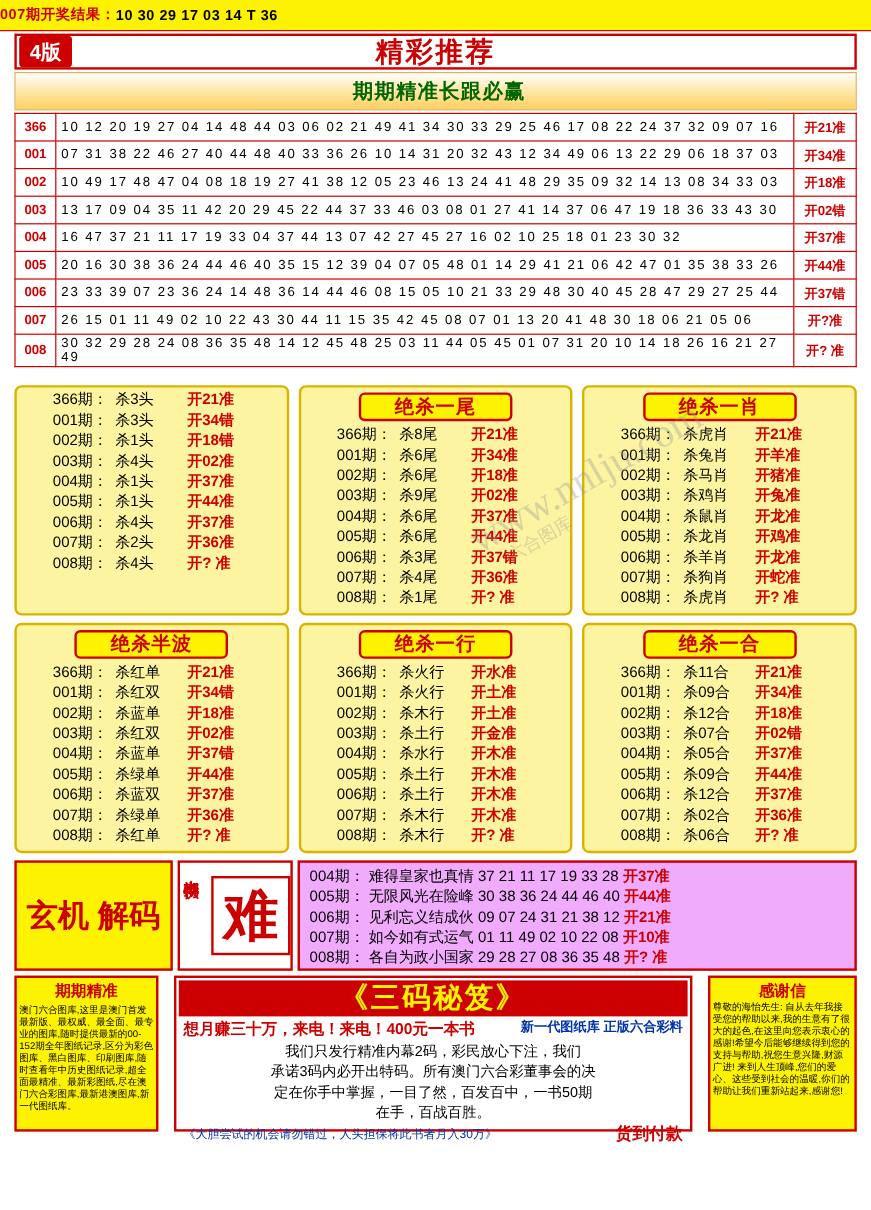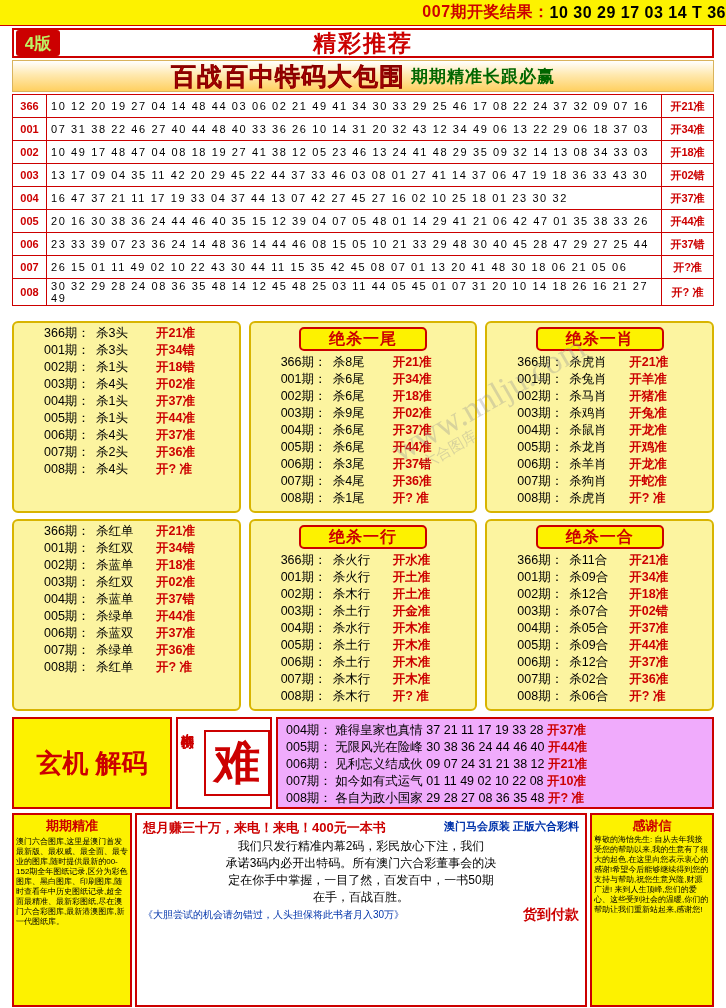--- a/index.html
+++ b/index.html
@@ -11,38 +11,38 @@
     position: relative;
     overflow: hidden;
   }
   .page { position:relative; width:726px; height:1008px; }
 
   
   .top-header {
     height: 26px;
     background: #fdf200;
     border-bottom: 1px solid #c00;
-    display:flex; align-items:center; justify-content:flex-end;
-    font-size: 16px; font-weight: bold; color:#000;
+    display:flex; align-items:center; justify-content:flex-start;
+    font-size: 12px; font-weight: bold; color:#000;
     letter-spacing: 0.5px;
   }
   .top-header .red { color:#cc0000; }
 
   
   .title-band {
     height: 30px;
     background: #ffffff;
     border: 2px solid #cc0000;
     margin: 2px 12px 0 12px;
     display:flex; align-items:center;
     position:relative;
   }
   .ver-badge {
     width: 44px; height: 26px; margin-left:2px;
-    background:#cc0000; color:#bef264; font-weight:bold; font-size:17px;
+    background:#cc0000; color:#ffffff; font-weight:bold; font-size:17px;
     display:flex; align-items:center; justify-content:center;
     border-radius:3px;
   }
   .title-main {
     flex:1; text-align:center; color:#cc0000; font-weight:bold;
     font-size:23px; letter-spacing:2px;
     font-family:"DejaVu Sans", sans-serif;
   }
   .title-spacer { width: 46px; }
 
@@ -103,21 +103,21 @@
   .card-row .p { width: 52px; }
   .card-row .k { width: 60px; }
   .card-row .r { color:#cc0000; font-weight:bold; }
 
   
   .decode {
     margin: 6px 12px 0 12px;
     display:flex; height: 92px; gap: 4px;
   }
   .decode-left {
-    width: 160px; background:#fdf200; border:2px solid #cc0000;
+    width: 132px; background:#fdf200; border:2px solid #cc0000;
     display:flex; align-items:center; justify-content:center;
     color:#cc0000; font-weight:bold; font-size: 26px; line-height:32px;
     text-align:center;
   }
   .decode-mid {
     width: 96px; background:#ffffff; border:2px solid #cc0000;
     display:flex; align-items:center; justify-content:center; position:relative;
   }
   .decode-mid .vtext {
     position:absolute; left:2px; top:4px;
@@ -133,21 +133,21 @@
   .decode-right {
     flex:1; background:#f0abfc; border:2px solid #cc0000;
     padding: 3px 4px 0 8px;
   }
   .dr-row { font-size: 12.5px; line-height: 17px; color:#000; }
   .dr-row .hit { color:#cc0000; font-weight:bold; }
 
   
   .bottom {
     margin: 4px 12px 0 12px;
-    display:flex; height: 194px; gap: 3px;
+    display:flex; height: 130px; gap: 13px;
   }
   .bt-col1 {
     width: 120px; background:#fdf200; border:2px solid #cc0000;
     padding: 2px;
   }
   .bt-col1 .hd { text-align:center; color:#cc0000; font-weight:bold; font-size:13px; margin-bottom:2px;}
   .bt-col1 .bd { font-size: 8px; line-height: 10px; color:#000; }
   .bt-col2 {
     flex:1; background:#ffffff; border:2px solid #cc0000; position:relative;
     padding-top: 2px;
@@ -198,21 +198,20 @@
     <span>10 30 29 17 03 14 T 36</span>
   </div>
 
   <div class="title-band">
     <div class="ver-badge">4版</div>
     <div class="title-main">精彩推荐</div>
     <div class="title-spacer"></div>
   </div>
 
   <div class="banner">
-    <span class="b1">百战百中特码大包围</span>
     <span class="b2">期期精准长跟必赢</span>
   </div>
 
   <table class="num-table">
     <tbody>
       <tr>
         <td class="nt-period">366</td>
         <td class="nt-nums">10 12 20 19 27 04 14 48 44 03 06 02 21 49 41 34 30 33 29 25 46 17 08 22 24 37 32 09 07 16</td>
         <td class="nt-res">开21准</td>
       </tr>
@@ -401,20 +400,21 @@
           <span class="r">开蛇准</span>
         </div>
       <div class="card-row">
           <span class="p">008期：</span>
           <span class="k">杀虎肖</span>
           <span class="r">开? 准</span>
         </div>
     </div>
 
     <div class="card">
+      <div class="card-title">绝杀半波</div>
       <div class="card-row">
           <span class="p">366期：</span>
           <span class="k">杀红单</span>
           <span class="r">开21准</span>
         </div>
       <div class="card-row">
           <span class="p">001期：</span>
           <span class="k">杀红双</span>
           <span class="r">开34错</span>
         </div>
@@ -595,23 +595,24 @@
       </div>
     </div>
   </div>
 
   <div class="bottom">
     <div class="bt-col1">
       <div class="hd">期期精准</div>
       <div class="bd">澳门六合图库,这里是澳门首发最新版、最权威、最全面、最专业的图库,随时提供最新的00-152期全年图纸记录,区分为彩色图库、黑白图库、印刷图库,随时查看年中历史图纸记录,超全面最精准、最新彩图纸,尽在澳门六合彩图库,最新港澳图库,新一代图纸库。</div>
     </div>
     <div class="bt-col2">
+      <div class="bt2-title">《三码秘笈》</div>
       <div class="bt2-sub">
         <span>想月赚三十万，来电！来电！400元一本书</span>
-        <span class="blue">澳门马会原装
+        <span class="blue">新一代图纸库
 正版六合彩料</span>
       </div>
       <div class="bt2-body">我们只发行精准内幕2码，彩民放心下注，我们</div>
       <div class="bt2-body">承诺3码内必开出特码。所有澳门六合彩董事会的决</div>
       <div class="bt2-body">定在你手中掌握，一目了然，百发百中，一书50期</div>
       <div class="bt2-body">在手，百战百胜。</div>
       <div class="bt2-foot">
         <span class="note">《大胆尝试的机会请勿错过，人头担保将此书者月入30万》</span>
         <span class="cod">货到付款</span>
       </div>

